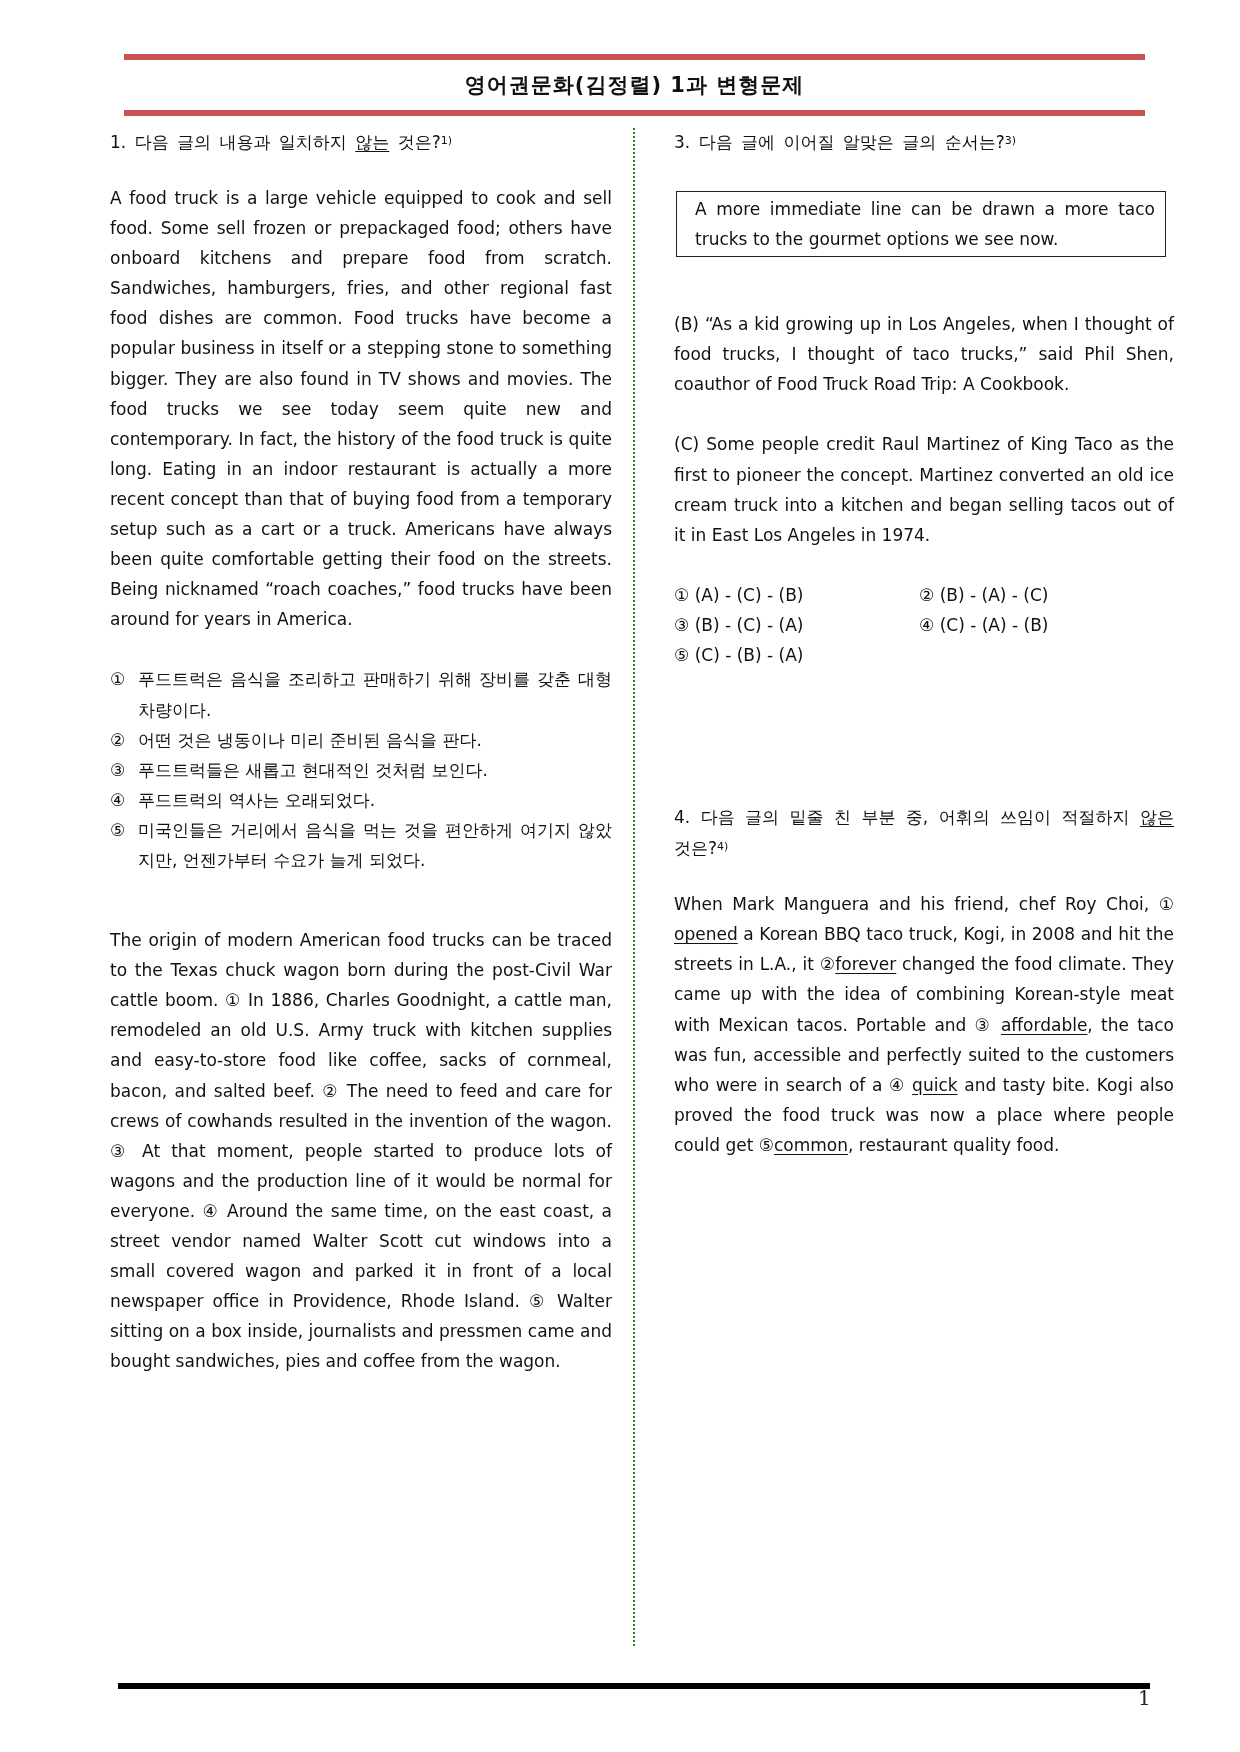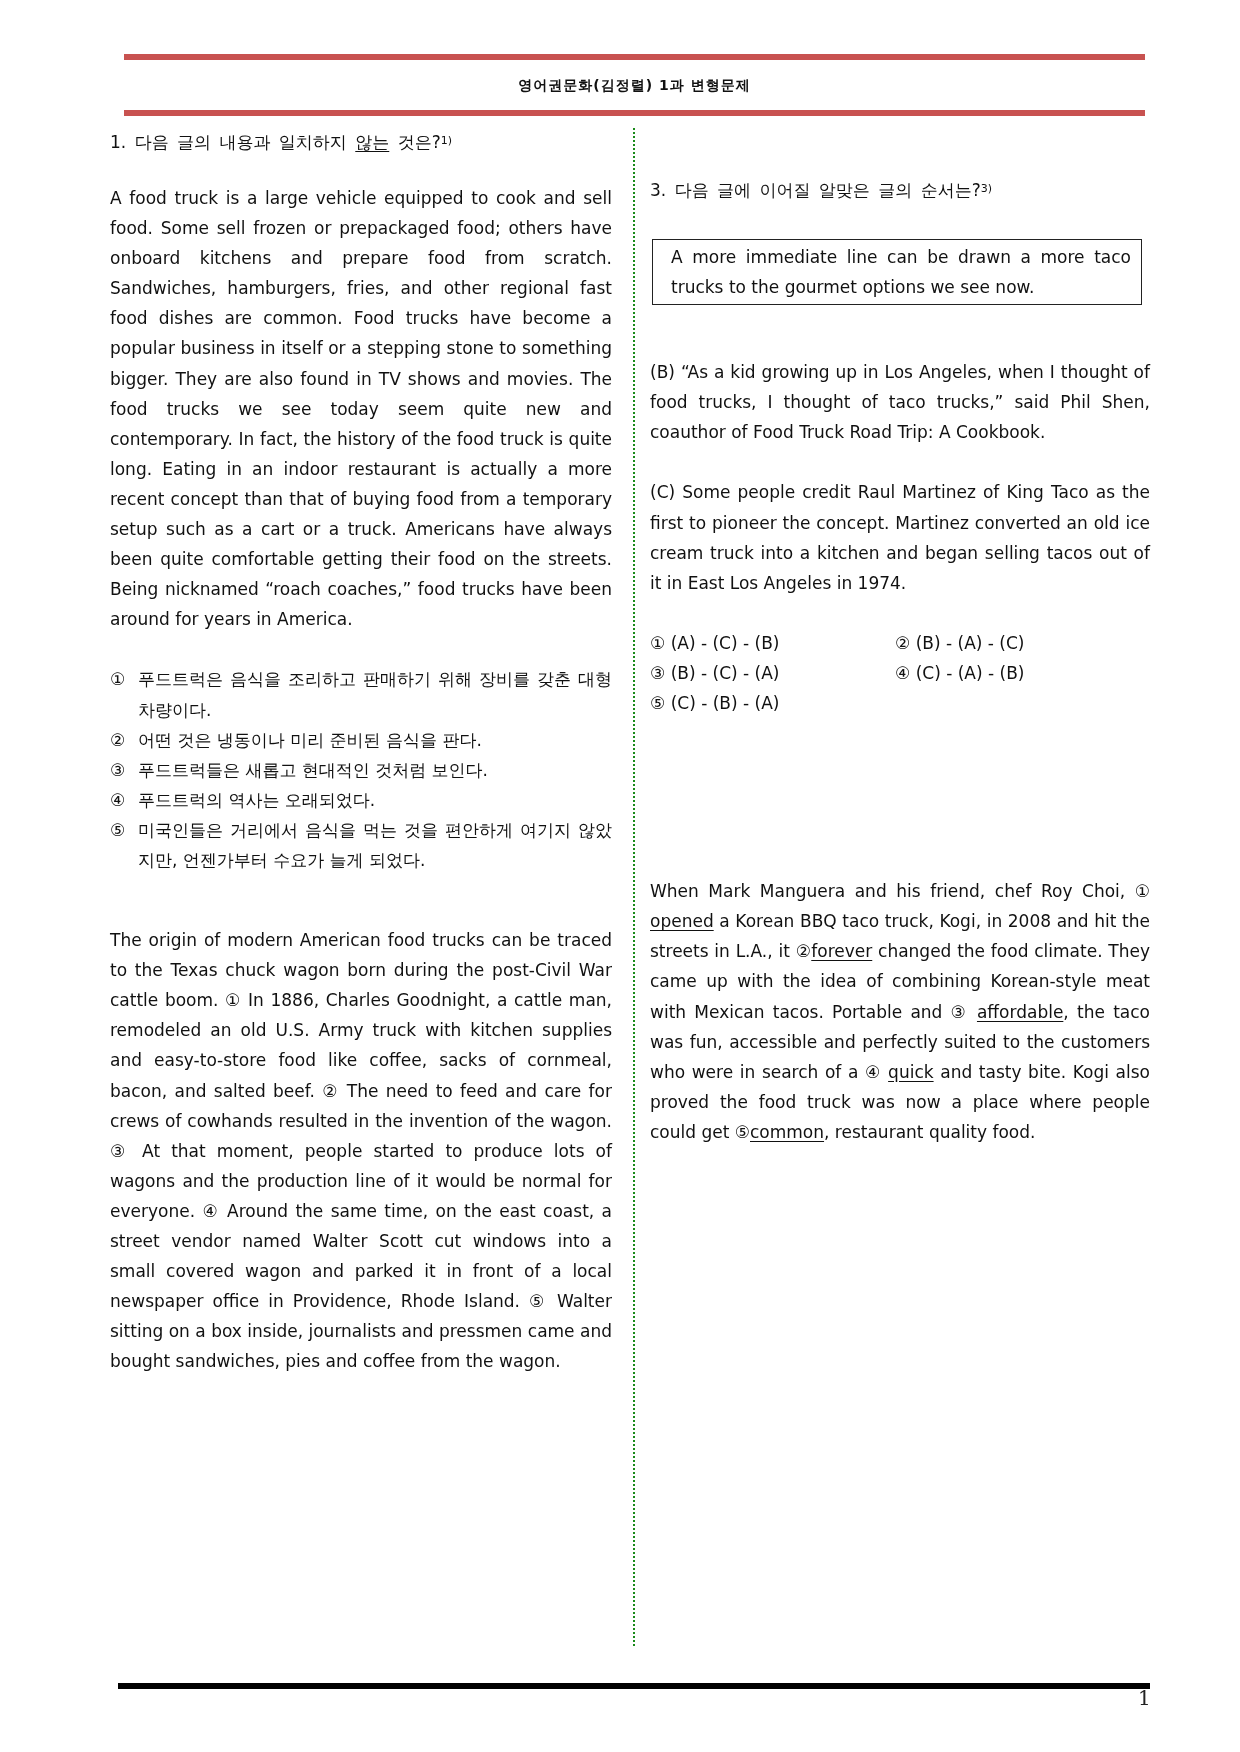--- a/index.html
+++ b/index.html
@@ -23,40 +23,40 @@
       background: #c85250;
     }
     .bar-top { top: 54px; }
     .bar-bottom { top: 110px; }
     .doc-title {
       position: absolute;
       top: 70px;
       left: 124px;
       width: 1021px;
       text-align: center;
-      font-size: 14px;
+      font-size: 21px;
       font-weight: bold;
       letter-spacing: 1px;
       line-height: 30px;
     }
     .col-divider {
       position: absolute;
       left: 633px;
       top: 128px;
       height: 1518px;
       border-left: 2px dotted #1a8a1a;
     }
     .col {
       position: absolute;
       top: 126px;
       font-size: 17px;
       line-height: 30.1px;
     }
     .col-left { left: 110px; width: 502px; }
-    .col-right { left: 650px; width: 500px; margin-top: 48px; }
+    .col-right { left: 674px; width: 500px; }
     .q-title {
       margin: 0;
       font-size: 17px;
       line-height: 30px;
       word-spacing: 3px;
     }
     .q-title .note {
       font-size: 11px;
       vertical-align: 4px;
     }
@@ -175,19 +175,25 @@
       <div>② (B) - (A) - (C)</div>
       <div>③ (B) - (C) - (A)</div>
       <div>④ (C) - (A) - (B)</div>
       <div>⑤ (C) - (B) - (A)</div>
     </div>
   </section>
 
   <div class="spacer" style="height:132px;"></div>
 
   <section>
+    <p class="q-title" style="text-align:justify;">
+      <span>4.</span>
+      <span>다음 글의 밑줄 친 부분 중, 어휘의 쓰임이 적절하지</span>
+      <span class="u">않은</span>
+      <span>것은?</span><span class="note">4)</span>
+    </p>
     <div class="spacer"></div>
     <p class="passage" style="margin-top:-4px;"><span>When Mark Manguera and his friend, chef Roy Choi, ① </span><span class="u">opened</span><span> a Korean BBQ taco truck, Kogi, in 2008 and hit the streets in L.A., it ②</span><span class="u">forever</span><span> changed the food climate. They came up with the idea of combining Korean-style meat with Mexican tacos. Portable and ③ </span><span class="u">affordable</span><span>, the taco was fun, accessible and perfectly suited to the customers who were in search of a ④ </span><span class="u">quick</span><span> and tasty bite. Kogi also proved the food truck was now a place where people could get ⑤</span><span class="u">common</span><span>, restaurant quality food.</span></p>
   </section>
 </div>
 
 <div class="footer-bar"></div>
 <div class="page-num">1</div>
 
 </body></html>

